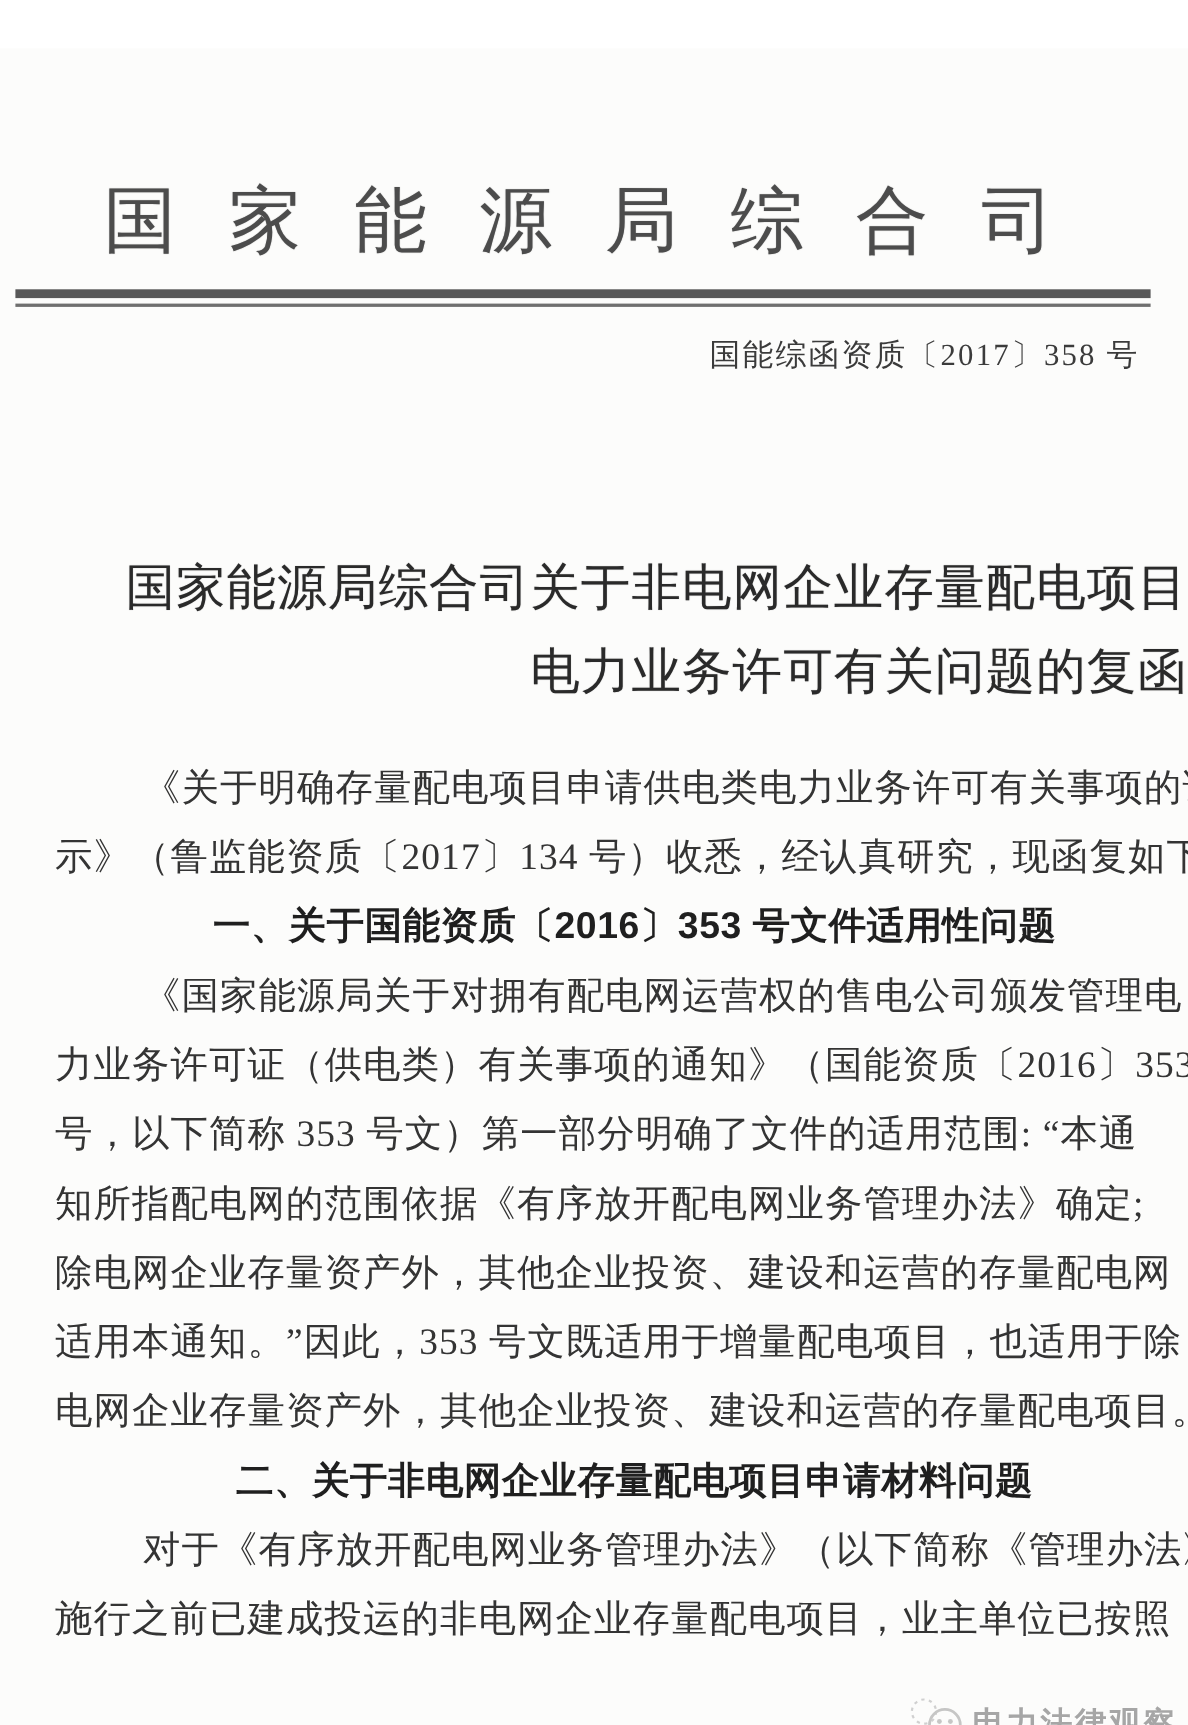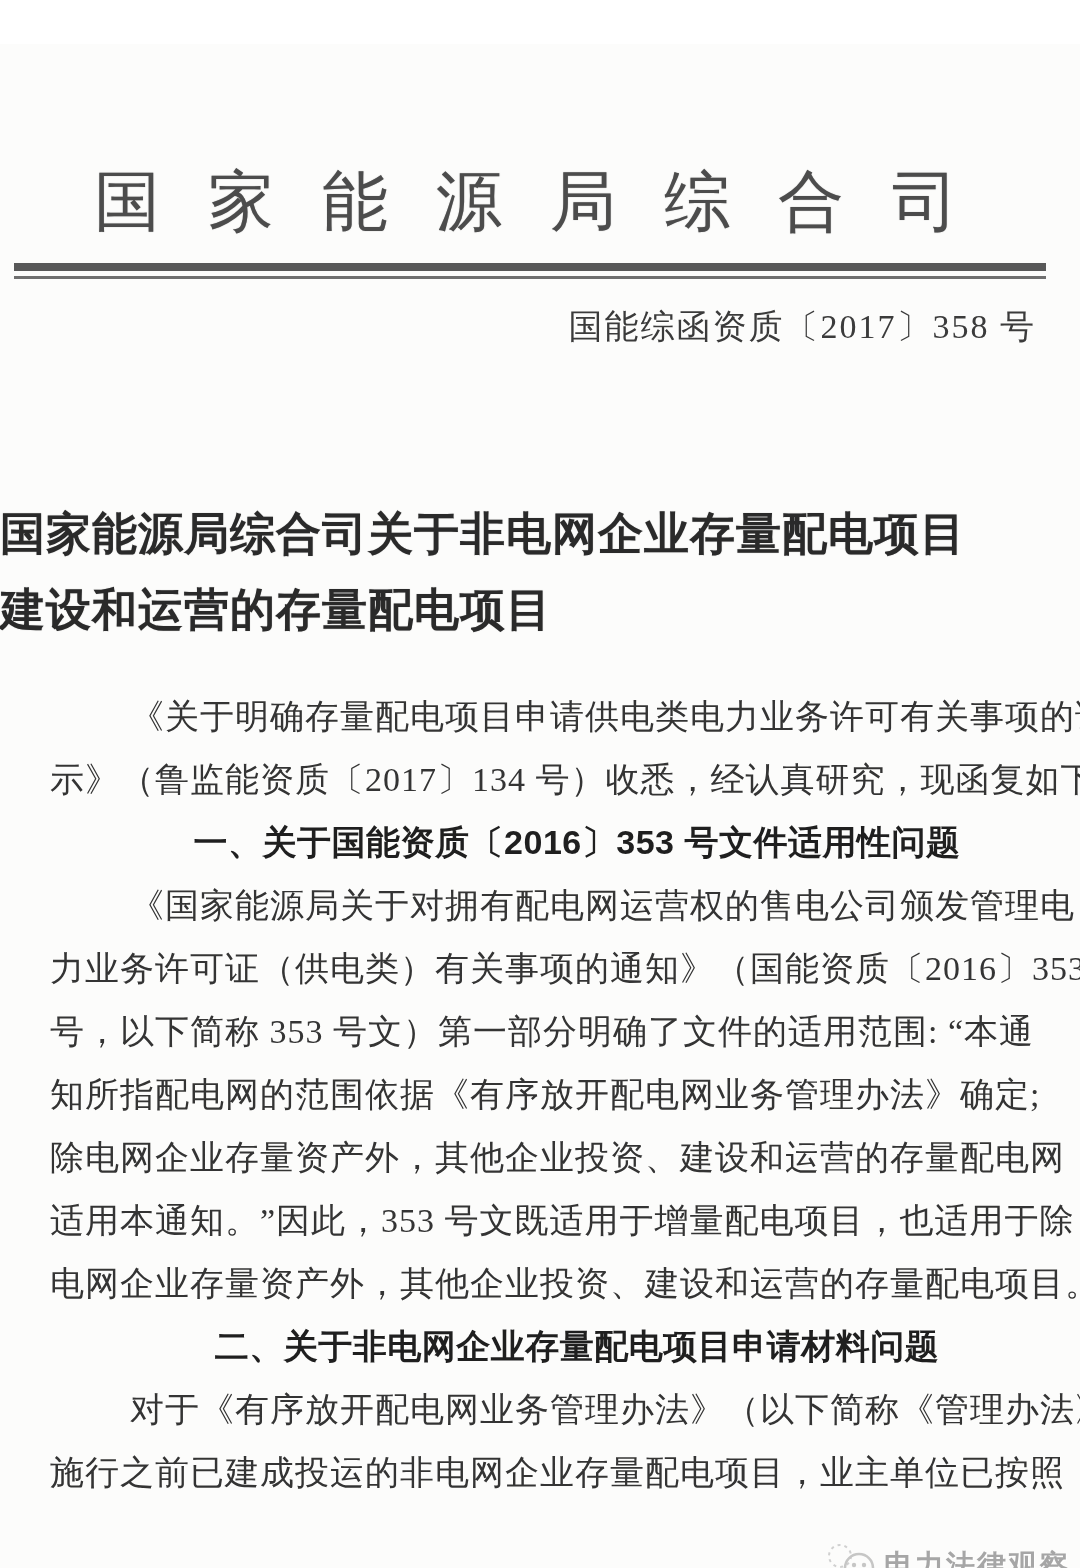--- a/index.html
+++ b/index.html
@@ -22,29 +22,29 @@
   .rule-thick {
     position:absolute; left:14px; top:219px;
     width:1032px; height:8px; background:#585858;
   }
   .rule-thin {
     position:absolute; left:14px; top:232px;
     width:1032px; height:3px; background:#6f6f6f;
   }
   .doc-no {
     position:absolute; top:260px; right:44px;
-    font-size:34px; color:#3b3b3b; letter-spacing:2px;
+    font-size:28px; color:#3b3b3b; letter-spacing:2px;
     white-space:nowrap;
   }
   
   .title {
     position:absolute; top:452px; left:0; width:1080px;
-    text-align:left;
+    text-align:right;
     font-size:45px; line-height:76px;
-    font-weight:bold; color:#2a2a2a;
+    font-weight:normal; color:#2a2a2a;
     letter-spacing:1px;
     text-shadow:0 0 1px rgba(50,50,50,.4);
   }
   
   .body-text {
     position:absolute; top:641px; left:50px; width:986px;
     font-size:34px; color:#343434; letter-spacing:1px;
   }
   .line {
     height:63px; line-height:63px; white-space:nowrap;
@@ -75,21 +75,21 @@
 
   <div class="agency">国家能源局综合司</div>
 
   <div class="rule-thick"></div>
   <div class="rule-thin"></div>
 
   <div class="doc-no">国能综函资质〔2017〕358 号</div>
 
   <div class="title">
     <div>国家能源局综合司关于非电网企业存量配电项目</div>
-    <div>建设和运营的存量配电项目</div>
+    <div>电力业务许可有关问题的复函</div>
   </div>
 
   <div class="body-text">
     <div class="line indent">《关于明确存量配电项目申请供电类电力业务许可有关事项的请</div>
     <div class="line">示》（鲁监能资质〔2017〕134 号）收悉，经认真研究，现函复如下:</div>
     <div class="line heading">一、关于国能资质〔2016〕353 号文件适用性问题</div>
     <div class="line indent">《国家能源局关于对拥有配电网运营权的售电公司颁发管理电</div>
     <div class="line">力业务许可证（供电类）有关事项的通知》（国能资质〔2016〕353</div>
     <div class="line">号，以下简称 353 号文）第一部分明确了文件的适用范围: “本通</div>
     <div class="line">知所指配电网的范围依据《有序放开配电网业务管理办法》确定;</div>

